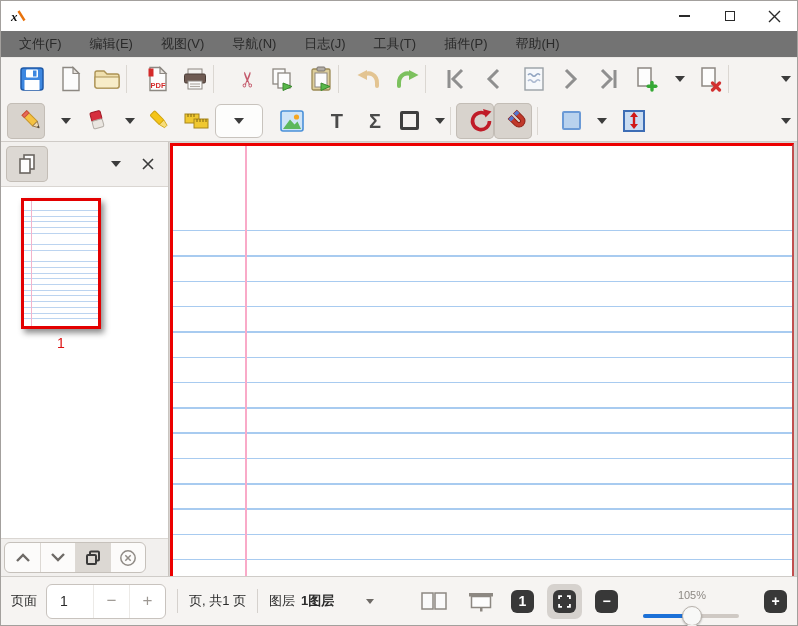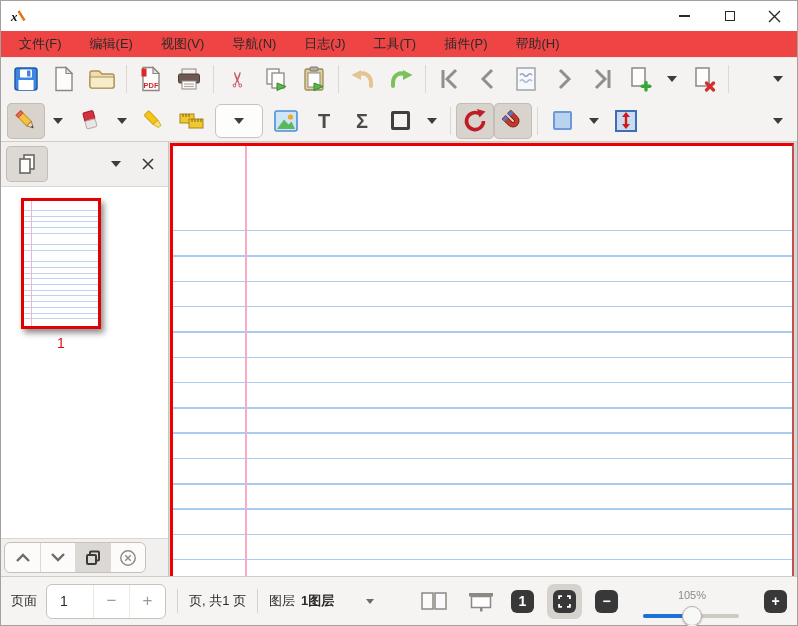--- a/index.html
+++ b/index.html
@@ -9,27 +9,27 @@
 
   
   .titlebar { height:30px; background:#ffffff; display:flex; align-items:center; padding-left:9px; flex:0 0 auto; }
   .title-text { margin-left:8px; font-size:13px; color:#1b1b1b; }
   .win-controls { margin-left:auto; display:flex; height:100%; }
   .win-btn { width:45px; height:100%; display:flex; align-items:center; justify-content:center; }
   .glyph-min { width:11px; height:1.5px; background:#2a2a2a; }
   .glyph-max { width:10px; height:10px; border:1.4px solid #2a2a2a; }
 
   
-  .menubar { height:27px; background:#ef4444; display:flex; align-items:center; padding-left:4px; border-bottom:1px solid #eceae7; flex:0 0 auto; }
+  .menubar { height:27px; background:#737373; display:flex; align-items:center; padding-left:4px; border-bottom:1px solid #eceae7; flex:0 0 auto; }
   .menu-item { padding:3px 9px; margin:0 5px; color:#2a2a2a; }
 
   
   .toolbar { height:42px; display:flex; align-items:center; padding:0 6px; background:#f5f3f1; flex:0 0 auto; }
   .toolbar.second { border-bottom:1px solid #cfcbc7; }
-  .tbtn { min-width:38px; height:36px; display:flex; align-items:center; justify-content:center; border-radius:5px; flex:0 0 auto; }
+  .tbtn { min-width:38px; height:36px; display:flex; align-items:center; justify-content:flex-end; border-radius:5px; flex:0 0 auto; }
   .tbtn.narrow { min-width:26px; }
   .tbtn.pressed { background:#d8d3cd; box-shadow: inset 0 0 0 1px #c3bdb6; }
   .tsep { width:1px; height:28px; background:#dbd7d2; margin:0 5px; flex:0 0 auto; }
   .dd { width:0; height:0; border-left:5px solid transparent; border-right:5px solid transparent; border-top:6px solid #3c3c3c; }
   .dd-boxed { min-width:48px; height:34px; background:#fdfdfc; border:1px solid #c8c3bd; border-radius:6px; display:flex; align-items:center; justify-content:center; margin:0 4px; }
   .glyph-letter { font-size:20px; font-weight:bold; color:#4a4a4a; line-height:1; }
   .cut-glyph { font-size:21px; color:#c4596b; transform:rotate(-90deg); line-height:1; }
   .rect-tool { width:19px; height:19px; border:3.5px solid #3f3f3f; border-radius:2px; }
   .select-rect { width:19px; height:19px; background:#b9d2ee; border:2px solid #6b9ad6; border-radius:2px; }
   .vspace-box { width:22px; height:22px; background:#c9dcf2; border:2px solid #3d6db5; display:flex; align-items:center; justify-content:center; }

